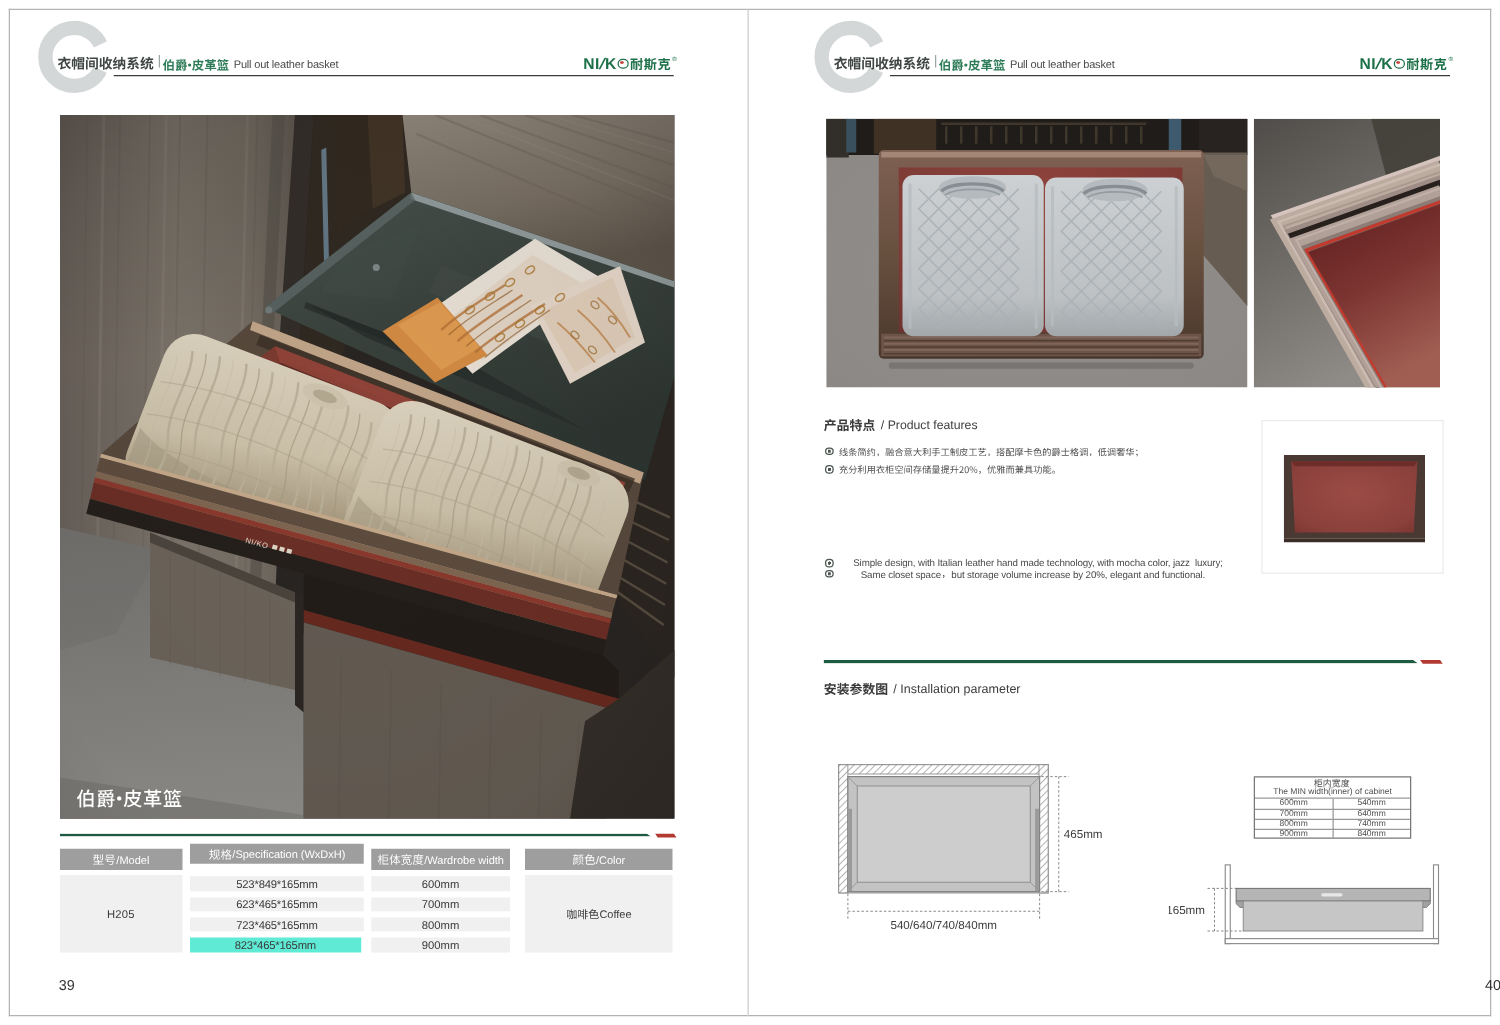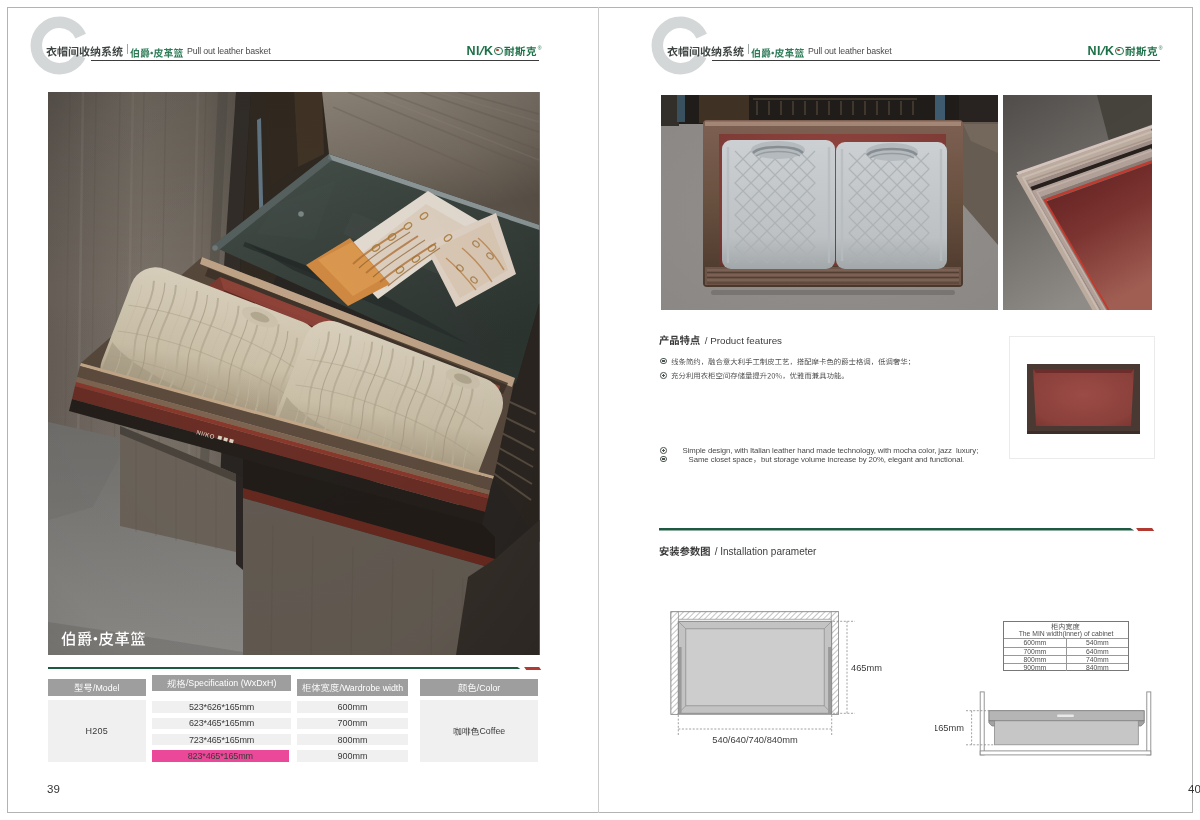--- a/index.html
+++ b/index.html
@@ -414,27 +414,27 @@
 <div class="abs" style="left:419.6px;top:700.4px;width:118.7px;height:62px;background:#f0f0f1;display:flex;align-items:center;justify-content:center">
     <span style="display:flex;align-items:center">
       <svg width="26.9" height="8.8" viewBox="0 0 26.9 8.8" style="">
         <path d="M3.7 0.4 3.7 2.1H2.9V2.7H3.7C3.6 5.1 3.4 6.9 2.2 8.1C2.4 8.1 2.6 8.3 2.7 8.5C3.9 7.2 4.2 5.2 4.3 2.7H5.0C4.9 6.1 4.8 7.3 4.6 7.6C4.5 7.7 4.5 7.7 4.4 7.7C4.2 7.7 4.0 7.7 3.7 7.7C3.8 7.8 3.8 8.1 3.8 8.3C4.1 8.3 4.4 8.3 4.6 8.3C4.8 8.2 5.0 8.2 5.1 8.0C5.4 7.6 5.5 6.3 5.6 2.4C5.6 2.4 5.6 2.1 5.6 2.1H4.3L4.3 0.4ZM6.0 1.4V8.1H6.5V7.4H7.6V8.1H8.2V1.4ZM6.5 6.8V2.0H7.6V6.8ZM0.7 1.0V7.1H1.2V6.2H2.6V1.0ZM1.2 1.5H2.1V5.7H1.2Z M15.0 0.4V8.4H15.7V6.2H17.3V5.6H15.7V4.3H17.1V3.7H15.7V2.4H17.2V1.8H15.7V0.4ZM13.5 0.4V1.8H12.1V2.4H13.5V3.7H12.2V4.3H13.5V5.7H11.9V6.3H13.5V8.4H14.1V0.4ZM9.5 1.2V7.0H10.0V6.1H11.6V1.2ZM10.0 1.8H11.0V5.5H10.0Z M21.8 3.4V4.9H19.7V3.4ZM22.4 3.4H24.5V4.9H22.4ZM22.9 1.7C22.6 2.1 22.3 2.5 21.9 2.8H19.6C20.0 2.5 20.3 2.1 20.6 1.7ZM20.7 0.3C20.1 1.5 19.0 2.6 17.9 3.2C18.1 3.4 18.3 3.7 18.3 3.9C18.6 3.7 18.8 3.5 19.1 3.3V7.0C19.1 8.1 19.5 8.3 20.9 8.3C21.2 8.3 24.0 8.3 24.3 8.3C25.6 8.3 25.9 7.9 26.1 6.5C25.9 6.5 25.6 6.4 25.4 6.3C25.3 7.4 25.2 7.7 24.3 7.7C23.7 7.7 21.3 7.7 20.9 7.7C19.9 7.7 19.7 7.6 19.7 7.0V5.6H24.5V6.0H25.2V2.8H22.7C23.2 2.4 23.6 1.9 23.9 1.4L23.4 1.1L23.3 1.1H21.0C21.1 0.9 21.2 0.7 21.3 0.5Z" fill="#3a3a3a"></path>
       </svg>
       <span style="font-size:8.8px;color:#3a3a3a">Coffee</span>
     </span>
   </div>
 
 <div>
-<div class="abs" style="left:151.8px;top:701.2px;width:139.5px;height:11.4px;background:#f0f0f1;display:flex;align-items:center;justify-content:center;font-size:9px;color:#3a3a3a;letter-spacing:-0.15px">523*626*165mm</div>
+<div class="abs" style="left:151.8px;top:701.2px;width:139.5px;height:11.4px;background:#f0f0f1;display:flex;align-items:center;justify-content:center;font-size:9px;color:#3a3a3a;letter-spacing:-0.15px">523*849*165mm</div>
 <div class="abs" style="left:297.4px;top:701.2px;width:110.2px;height:11.4px;background:#f0f0f1;display:flex;align-items:center;justify-content:center;font-size:9px;color:#3a3a3a">600mm</div>
 <div class="abs" style="left:151.8px;top:717.6px;width:139.5px;height:11.4px;background:#f0f0f1;display:flex;align-items:center;justify-content:center;font-size:9px;color:#3a3a3a;letter-spacing:-0.15px">623*465*165mm</div>
 <div class="abs" style="left:297.4px;top:717.6px;width:110.2px;height:11.4px;background:#f0f0f1;display:flex;align-items:center;justify-content:center;font-size:9px;color:#3a3a3a">700mm</div>
 <div class="abs" style="left:151.8px;top:734.0px;width:139.5px;height:11.4px;background:#f0f0f1;display:flex;align-items:center;justify-content:center;font-size:9px;color:#3a3a3a;letter-spacing:-0.15px">723*465*165mm</div>
 <div class="abs" style="left:297.4px;top:734.0px;width:110.2px;height:11.4px;background:#f0f0f1;display:flex;align-items:center;justify-content:center;font-size:9px;color:#3a3a3a">800mm</div>
-<div class="abs" style="left:151.8px;top:750.4px;width:137px;height:11.4px;background:#ec4899;display:flex;align-items:center;justify-content:center;font-size:9px;color:#3a3a3a;letter-spacing:-0.15px">823*465*165mm</div>
+<div class="abs" style="left:151.8px;top:750.4px;width:137px;height:11.4px;background:#5eead4;display:flex;align-items:center;justify-content:center;font-size:9px;color:#3a3a3a;letter-spacing:-0.15px">823*465*165mm</div>
 <div class="abs" style="left:297.4px;top:750.4px;width:110.2px;height:11.4px;background:#f0f0f1;display:flex;align-items:center;justify-content:center;font-size:9px;color:#3a3a3a">900mm</div>
 </div>
 
 <div class="abs" style="left:47px;top:782.5px;font-size:11.5px;color:#333">39</div>
 
 <svg class="abs" style="left:661px;top:95px" width="337" height="215" viewBox="0 0 337 215">
 <defs>
 <radialGradient id="bgA" cx="0.5" cy="0.55" r="0.95">
  <stop offset="0" stop-color="#93908d"></stop>
         <stop offset="0.75" stop-color="#8a8784"></stop>

